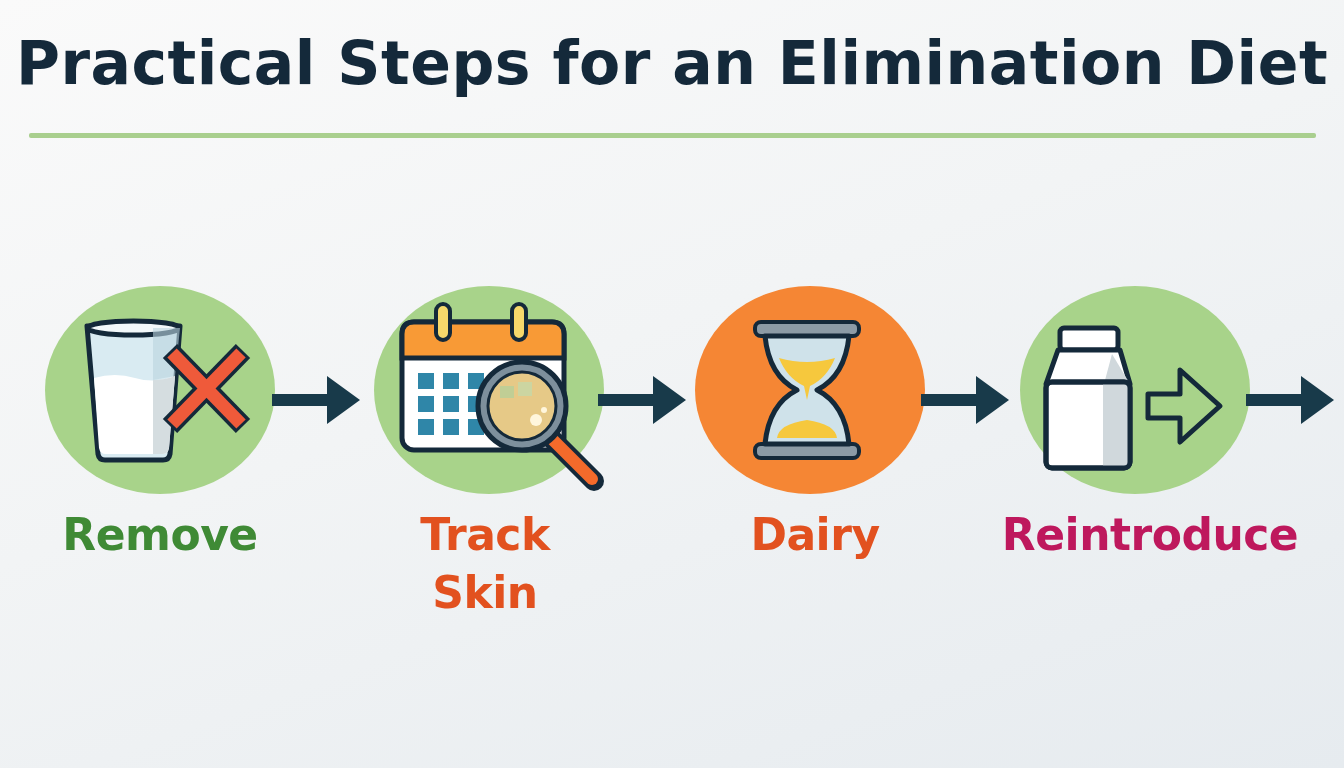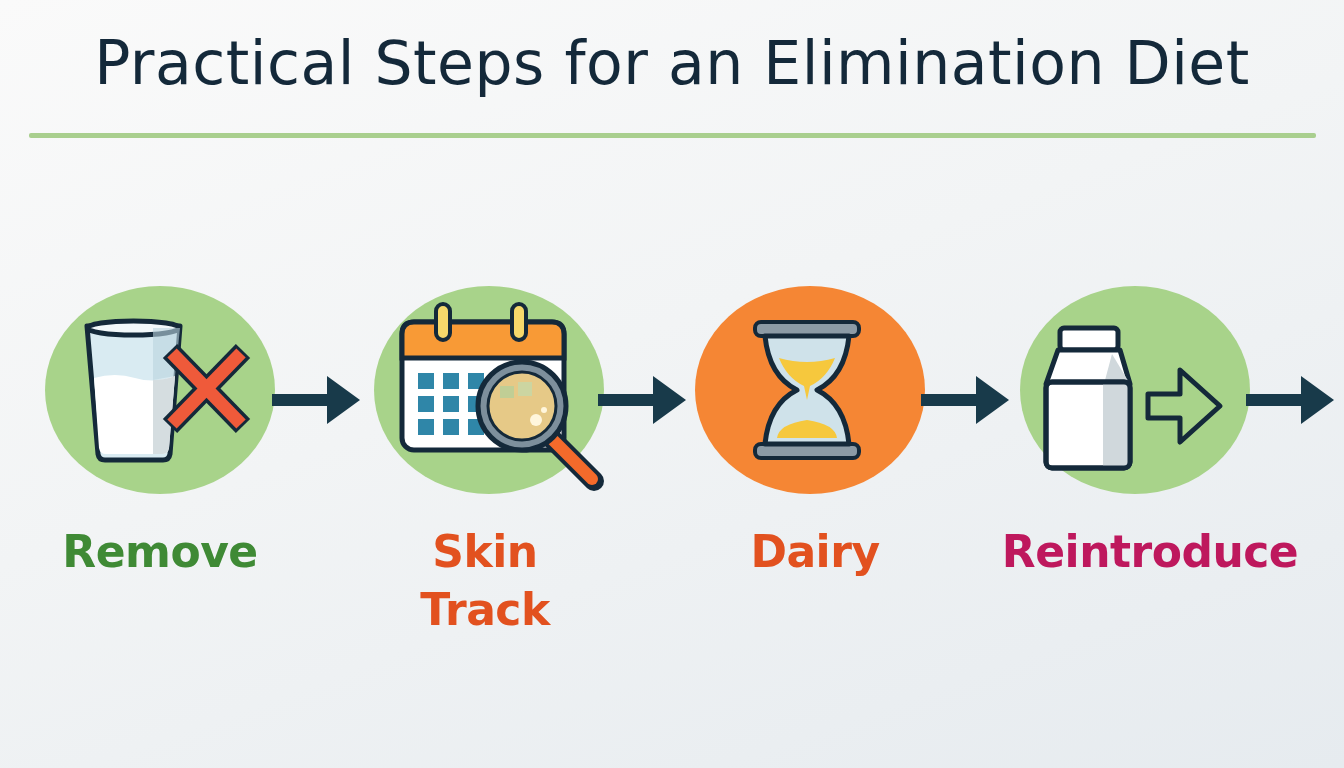--- a/index.html
+++ b/index.html
@@ -5,36 +5,36 @@
   html, body { margin:0; padding:0; }
   body {
     width:1344px; height:768px; overflow:hidden; position:relative;
     background: linear-gradient(160deg, #fafafa 0%, #f2f4f5 45%, #e6ebef 100%);
     font-family: "Liberation Sans", "DejaVu Sans", sans-serif;
   }
   .title {
     position:absolute; left:0; top:28px; width:1344px; text-align:center;
     font-size:60px; color:#14293a; letter-spacing:0.5px;
     font-family: "DejaVu Sans", "Liberation Sans", sans-serif;
+    font-weight: bold;
   }
   .rule {
     position:absolute; left:29px; top:133px; width:1287px; height:5px;
     background:#a9cf8e; border-radius:2px;
   }
   .step-circle {
     position:absolute; width:230px; height:208px; border-radius:50%;
   }
   .step-circle svg { position:absolute; left:0; top:0; }
   .arrow { position:absolute; }
   .label {
     position:absolute; text-align:center; font-weight:bold;
     font-size:44px; line-height:58px;
     font-family: "DejaVu Sans", "Liberation Sans", sans-serif;
     letter-spacing:-0.5px;
-    margin-top:17px;
   }
 </style>
 </head>
 <body>
 
 <div class="title">Practical Steps for an Elimination Diet</div>
 <div class="rule"></div>
 
 <div class="step-circle" style="left:45px; top:286px; background:#a8d38a;">
   <svg width="230" height="208" viewBox="0 0 230 208">
@@ -138,22 +138,22 @@
 <svg class="arrow" style="left:1246px; top:374px;" width="88" height="52" viewBox="0 0 88 52">
   <rect x="0" y="20" width="60" height="12" fill="#183a4a"></rect>
   <polygon points="55,2 88,26 55,50" fill="#183a4a"></polygon>
 </svg>
 
 <div class="label" style="left:40px; top:506px; width:240px; color:#3f8a35;">
   <div>Remove</div>
 </div>
 
 <div class="label" style="left:370px; top:506px; width:230px; color:#e2511f;">
+  <div>Track</div>
   <div>Skin</div>
-  <div>Track</div>
 </div>
 
 <div class="label" style="left:685px; top:506px; width:260px; color:#e2511f;">
   <div>Dairy</div>
 </div>
 
 <div class="label" style="left:990px; top:506px; width:320px; color:#be185d;">
   <div>Reintroduce</div>
   <div></div>
 </div>

